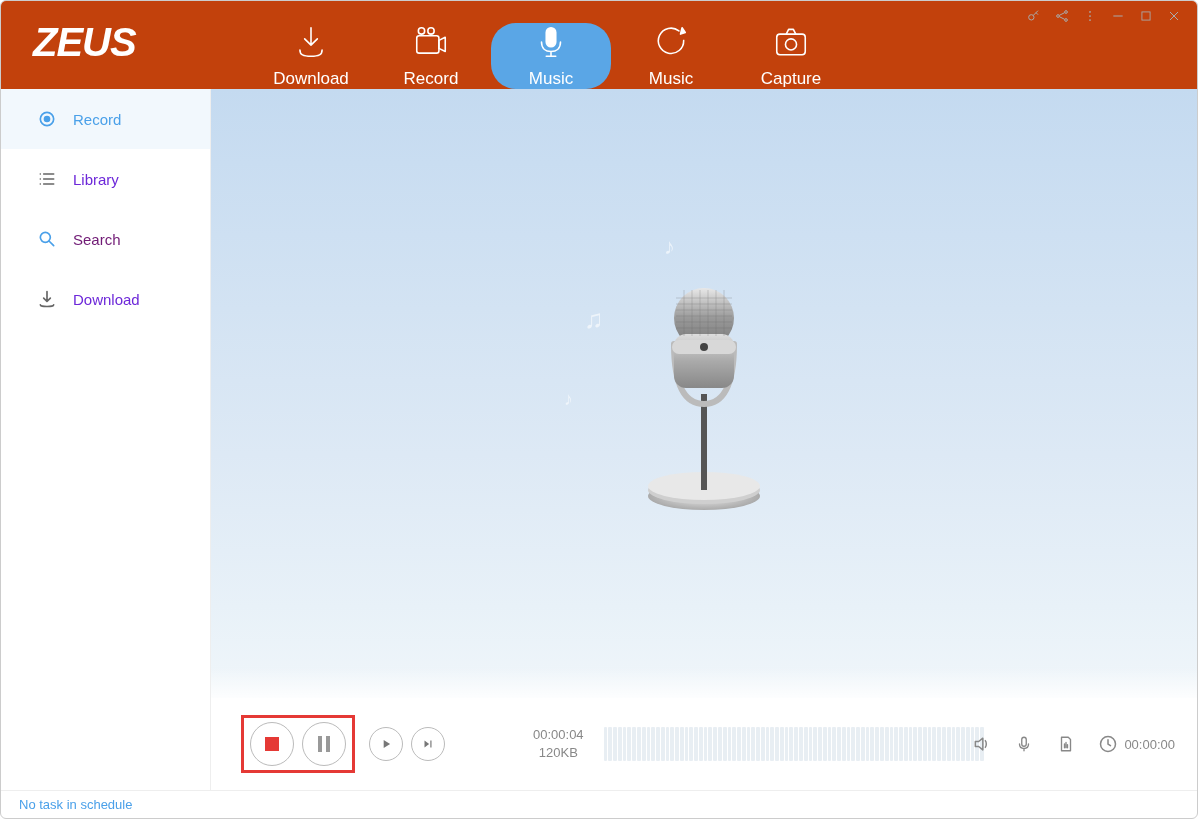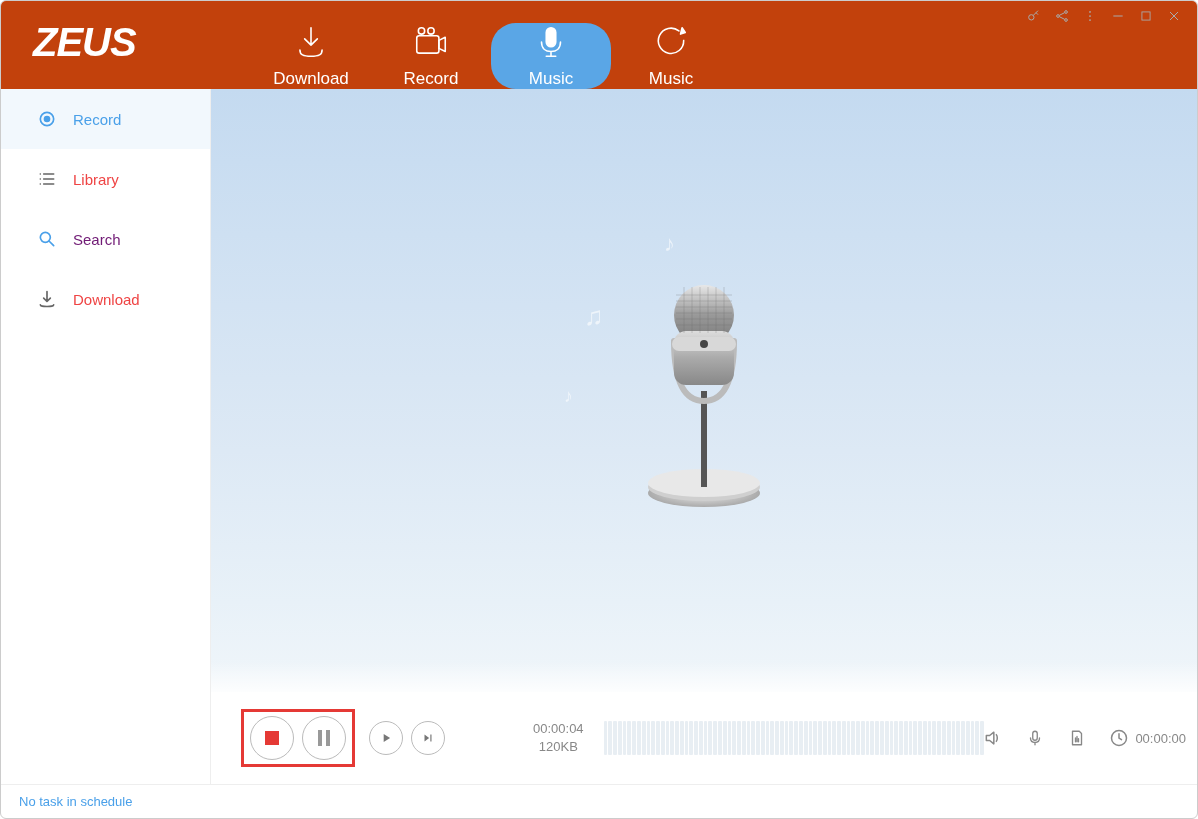--- a/index.html
+++ b/index.html
@@ -10,21 +10,21 @@
 .logo { color: #fff; font-size: 40px; font-weight: 900; font-style: italic; letter-spacing: -1px; padding: 24px 32px; width: 210px; display:flex; align-items:center;}
 .topnav { display: flex; align-items: stretch; margin-left: 40px;}
 .topnav-item { width: 120px; display: flex; flex-direction: column; align-items: center; justify-content: center; gap: 8px; color: #fff; font-size: 17px; cursor: pointer;}
 .topnav-item.active { background: #5aa6e6; border-radius: 25px; }
 .topnav-item svg { width: 38px; height: 38px; }
 .winctrl { position: absolute; right: 14px; top: 6px; display: flex; gap: 10px; align-items: center;}
 .winctrl .icn { width: 18px; height: 18px; color: #aaa; cursor:pointer; display:flex; align-items:center; justify-content:center;}
 
 .mainarea { flex: 1; display: flex; min-height: 0;}
 .sidebar { width: 210px; background: #fff; border-right: 1px solid #eee; display:flex; flex-direction:column;}
-.side-item { height: 60px; display: flex; align-items: center; gap: 16px; padding-left: 36px; font-size: 15px; color: #ef4444; cursor:pointer;}
+.side-item { height: 60px; display: flex; align-items: center; gap: 16px; padding-left: 36px; font-size: 15px; color: #6d28d9; cursor:pointer;}
 .side-item.active { background: #f2f8fd; color: #4aa0e9; }
 .side-item.accent { color: #701a75; }
 .side-item .sicn { width: 20px; height: 20px; display:flex; align-items:center; justify-content:center; }
 
 .content { flex: 1; display: flex; flex-direction: column; min-width:0;}
 .canvas { flex: 1; background: linear-gradient(to bottom, #c4daf0 0%, #dde9f5 60%, #e8f1f8 85%, #f0f6fa 100%); display:flex; align-items:center; justify-content:center; position:relative; overflow:hidden;}
 .canvas::after { content:""; position:absolute; left:0; right:0; bottom:0; height:30px; background:linear-gradient(to bottom, rgba(255,255,255,0), rgba(255,255,255,0.85)); }
 .mic { position:relative; width:140px; height:240px; }
 .note { position:absolute; color:rgba(255,255,255,0.6); font-size:30px; }
 .note.n1 { top:-40px; left:30px; font-size:22px;}
@@ -34,24 +34,24 @@
 .controlbar { height: 92px; background: #fff; display: flex; align-items: center; padding: 0 20px; position:relative;}
 .rec-box { border: 3px solid #e53935; padding: 4px 6px; display: flex; gap: 8px; margin-left:10px;}
 .circ-btn { width: 44px; height: 44px; border-radius: 50%; border: 1.5px solid #bbb; display:flex; align-items:center; justify-content:center; cursor:pointer; color:#777;}
 .circ-btn.small { width:34px; height:34px; }
 .circ-btn .stop-sq { width:14px; height:14px; background:#e53935;}
 .circ-btn .pause { display:flex; gap:4px;}
 .circ-btn .pause span { width:4px; height:16px; background:#999;}
 .time-info { margin-left: 88px; text-align:center; color:#888; font-size:13px; line-height:1.35;}
 .eqbar { margin-left:20px; width:380px; height:34px; display:flex; align-items:flex-end; gap:1px;}
 .eqbar span { flex:1; background:#e8eef3; height:100%; border-radius:1px;}
-.rtools { position:absolute; right:11px; display:flex; align-items:center; gap:22px; color:#888;}
+.rtools { position:absolute; right:22px; display:flex; align-items:center; gap:22px; color:#888;}
 .rtools .ticon { width:20px; height:20px; display:flex; align-items:center; justify-content:center; cursor:pointer;}
 
-.statusbar { height: 34px; border-top: 1px solid #eee; display:flex; align-items:center; padding: 0 18px; font-size:13px; color:#4aa0e9;}
+.statusbar { height: 28px; border-top: 1px solid #eee; display:flex; align-items:center; padding: 0 18px; font-size:13px; color:#4aa0e9;}
 </style>
 </head>
 <body>
 
 <div class="topbar">
   <div class="logo">ZEUS</div>
   <div class="topnav">
     <div class="topnav-item">
       <svg viewBox="0 0 48 48" fill="none" stroke="#fff" stroke-width="2" stroke-linecap="round" stroke-linejoin="round">
           <path d="M24 6v22M16 20l8 8 8-8"></path>
@@ -74,20 +74,28 @@
           <path d="M12 24c0 8 5 12 12 12s12-4 12-12M24 36v6M18 42h12"></path>
         </svg>
       <span>Music</span>
     </div>
     <div class="topnav-item">
       <svg viewBox="0 0 48 48" fill="none" stroke="#fff" stroke-width="2" stroke-linecap="round" stroke-linejoin="round">
           <path d="M40 22a16 16 0 1 1-6-12"></path>
           <path d="M38 6l4 6-6 2z" fill="#fff"></path>
         </svg>
       <span>Music</span>
+    </div>
+    <div class="topnav-item">
+      <svg viewBox="0 0 48 48" fill="none" stroke="#fff" stroke-width="2" stroke-linecap="round" stroke-linejoin="round">
+          <rect x="6" y="14" width="36" height="26" rx="4"></rect>
+          <path d="M18 14l3-6h6l3 6"></path>
+          <circle cx="24" cy="27" r="7"></circle>
+        </svg>
+      <span>Capture</span>
     </div>
   </div>
   <div class="winctrl">
     <span class="icn">
         <svg viewBox="0 0 24 24" width="16" height="16" fill="none" stroke="currentColor" stroke-width="1.5">
           <circle cx="8" cy="14" r="4"></circle>
           <path d="M11 11l7-7M15 7l3 3"></path>
         </svg>
       </span>
     <span class="icn">

